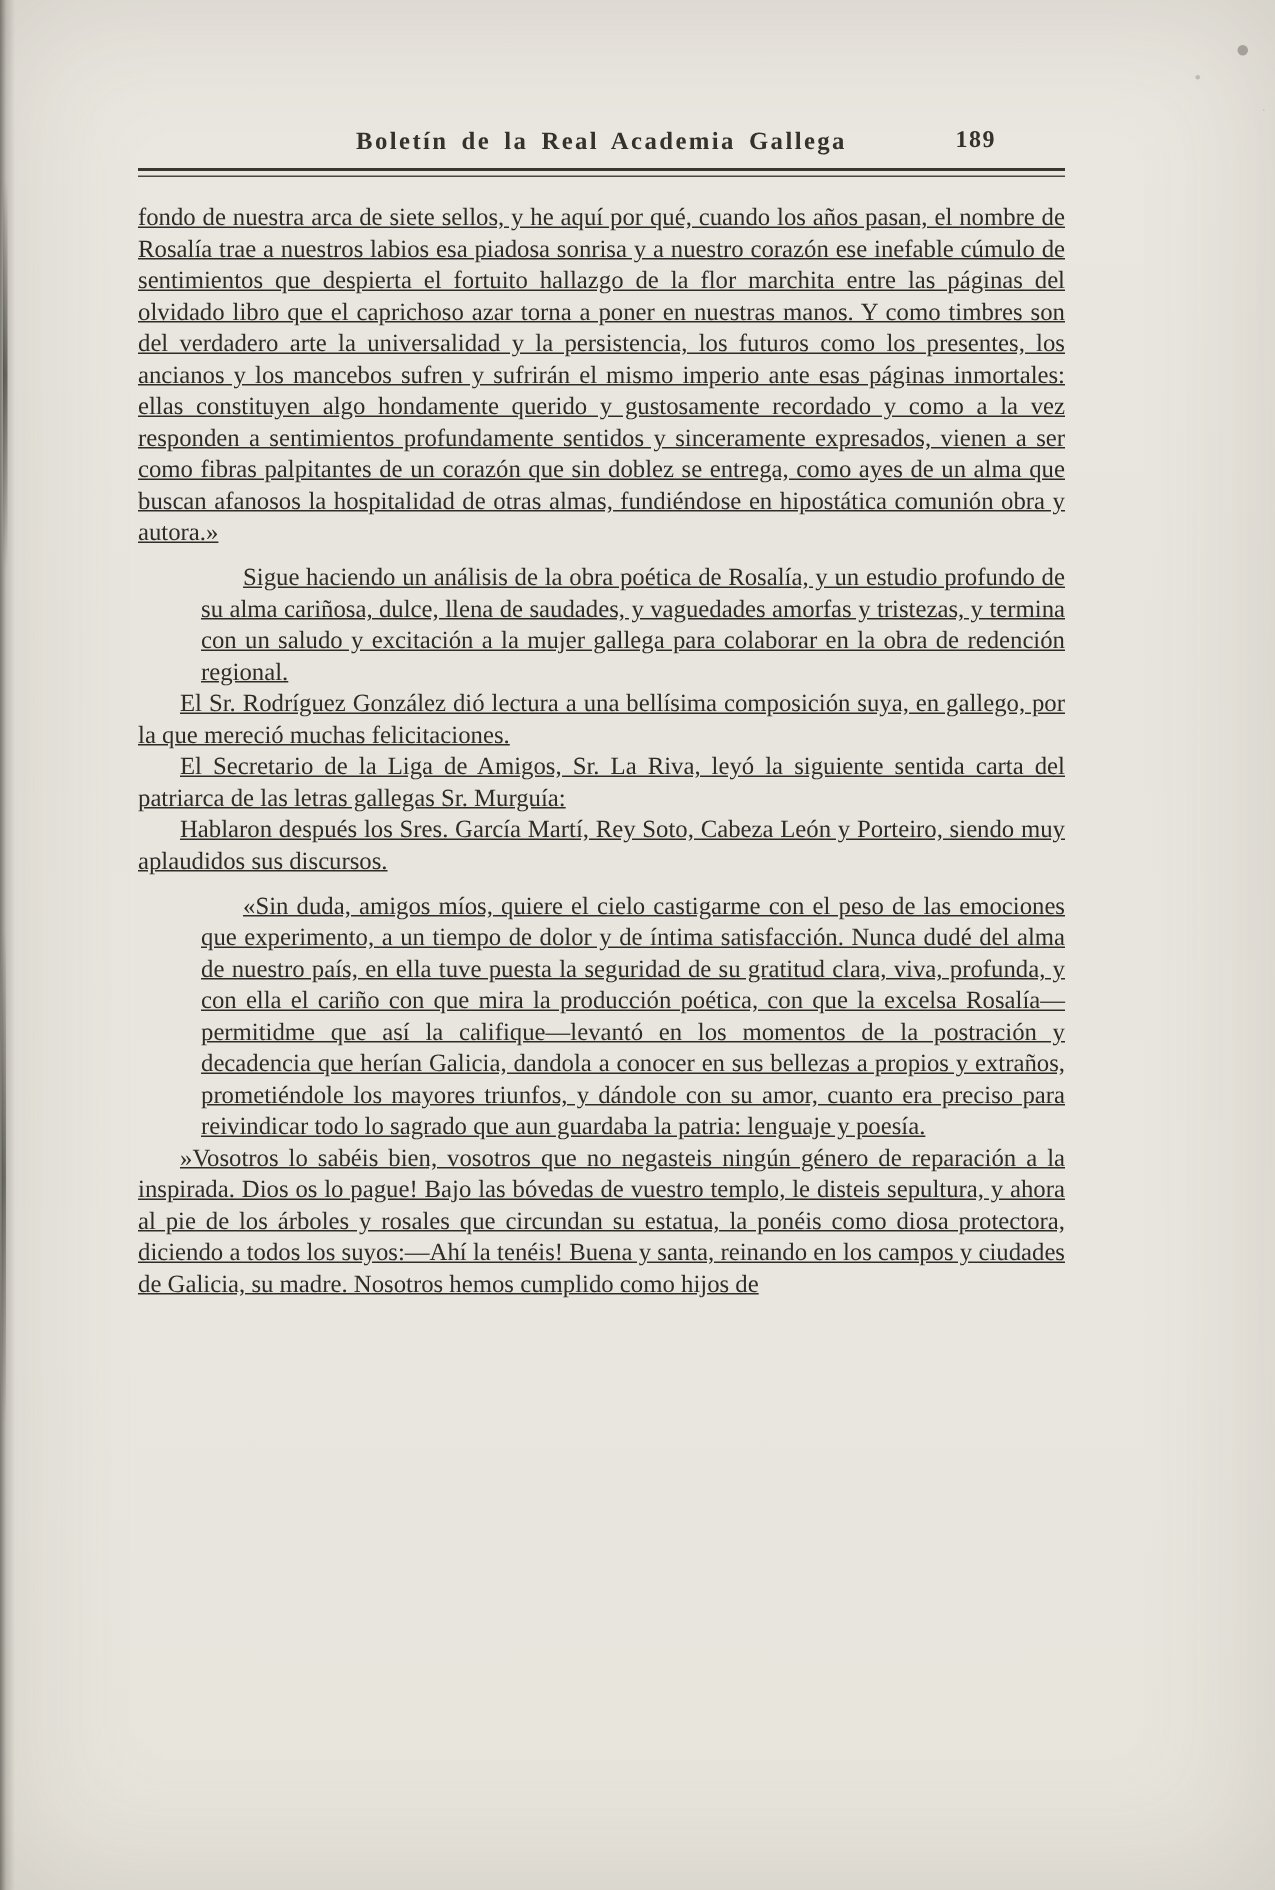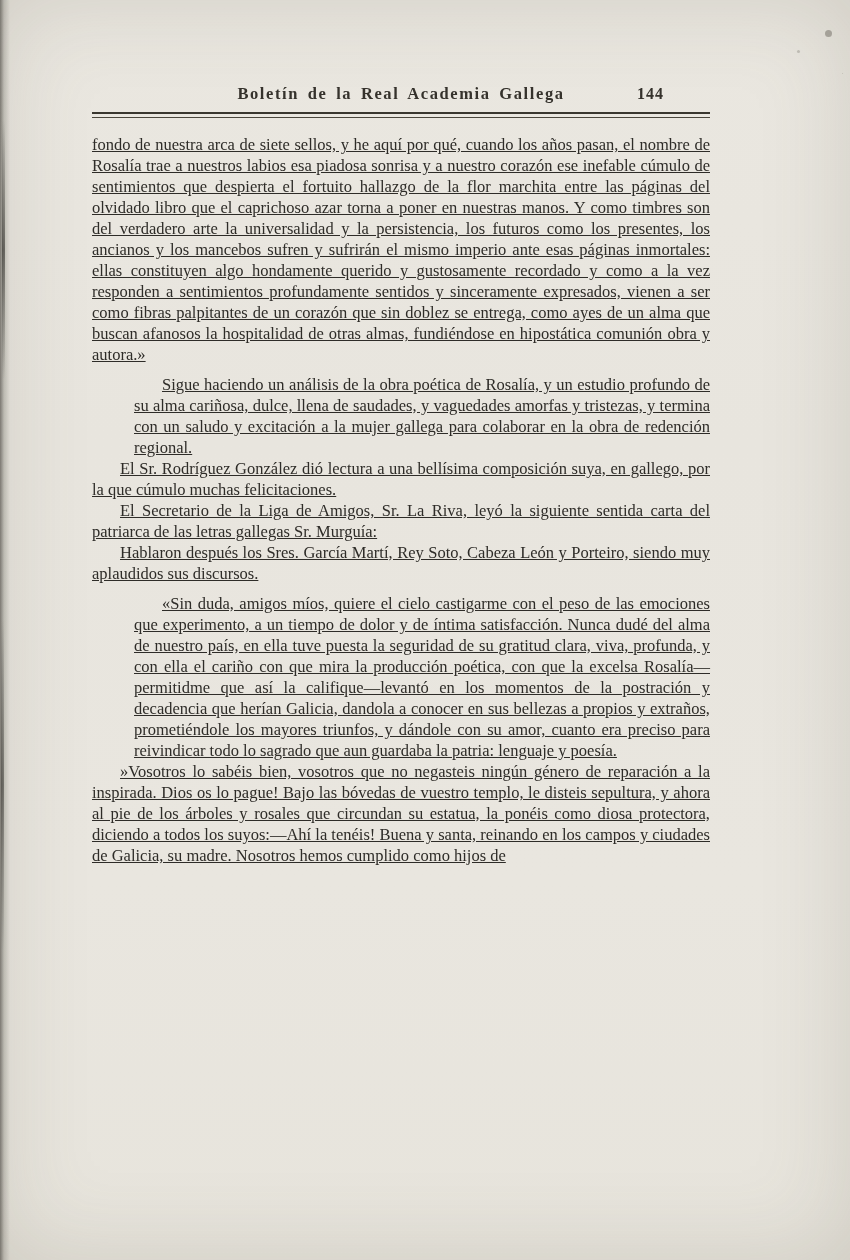--- a/index.html
+++ b/index.html
@@ -107,29 +107,29 @@
 <div class="page">
   <div class="binding-shadow"></div>
   <div class="edge-speck-1"></div>
   <div class="edge-speck-2"></div>
   <div class="corner-speck"></div>
 
   <div class="content">
 
     <div class="header">
       <span class="title">Boletín de la Real Academia Gallega</span>
-      <span class="page-number">144</span>
+      <span class="page-number">189</span>
     </div>
 
     <div class="header-rule"></div>
 
     <div class="text-block">
       <p class="para">fondo de nuestra arca de siete sellos, y he aquí por qué, cuando los años pasan, el nombre de Rosalía trae a nuestros labios esa piadosa sonrisa y a nuestro corazón ese inefable cúmulo de sentimientos que despierta el fortuito hallazgo de la flor marchita entre las páginas del olvidado libro que el caprichoso azar torna a poner en nuestras manos. Y como timbres son del verdadero arte la universalidad y la persistencia, los futuros como los presentes, los ancianos y los mancebos sufren y sufrirán el mismo imperio ante esas páginas inmortales: ellas constituyen algo hondamente querido y gustosamente recordado y como a la vez responden a sentimientos profundamente sentidos y sinceramente expresados, vienen a ser como fibras palpitantes de un corazón que sin doblez se entrega, como ayes de un alma que buscan afanosos la hospitalidad de otras almas, fundiéndose en hipostática comunión obra y autora.»</p>
       <p class="para indent space-before">Sigue haciendo un análisis de la obra poética de Rosalía, y un estudio profundo de su alma cariñosa, dulce, llena de saudades, y vaguedades amorfas y tristezas, y termina con un saludo y excitación a la mujer gallega para colaborar en la obra de redención regional.</p>
-      <p class="para indent">El Sr. Rodríguez González dió lectura a una bellísima composición suya, en gallego, por la que cúmulo muchas felicitaciones.</p>
+      <p class="para indent">El Sr. Rodríguez González dió lectura a una bellísima composición suya, en gallego, por la que mereció muchas felicitaciones.</p>
       <p class="para indent">El Secretario de la Liga de Amigos, Sr. La Riva, leyó la siguiente sentida carta del patriarca de las letras gallegas Sr. Murguía:</p>
       <p class="para indent">Hablaron después los Sres. García Martí, Rey Soto, Cabeza León y Porteiro, siendo muy aplaudidos sus discursos.</p>
       <p class="para indent space-before">«Sin duda, amigos míos, quiere el cielo castigarme con el peso de las emociones que experimento, a un tiempo de dolor y de íntima satisfacción. Nunca dudé del alma de nuestro país, en ella tuve puesta la seguridad de su gratitud clara, viva, profunda, y con ella el cariño con que mira la producción poética, con que la excelsa Rosalía—permitidme que así la califique—levantó en los momentos de la postración y decadencia que herían Galicia, dandola a conocer en sus bellezas a propios y extraños, prometiéndole los mayores triunfos, y dándole con su amor, cuanto era preciso para reivindicar todo lo sagrado que aun guardaba la patria: lenguaje y poesía.</p>
       <p class="para indent">»Vosotros lo sabéis bien, vosotros que no negasteis ningún género de reparación a la inspirada. Dios os lo pague! Bajo las bóvedas de vuestro templo, le disteis sepultura, y ahora al pie de los árboles y rosales que circundan su estatua, la ponéis como diosa protectora, diciendo a todos los suyos:—Ahí la tenéis! Buena y santa, reinando en los campos y ciudades de Galicia, su madre. Nosotros hemos cumplido como hijos de</p>
     </div>
 
   </div>
 </div>
 
 </body></html>

